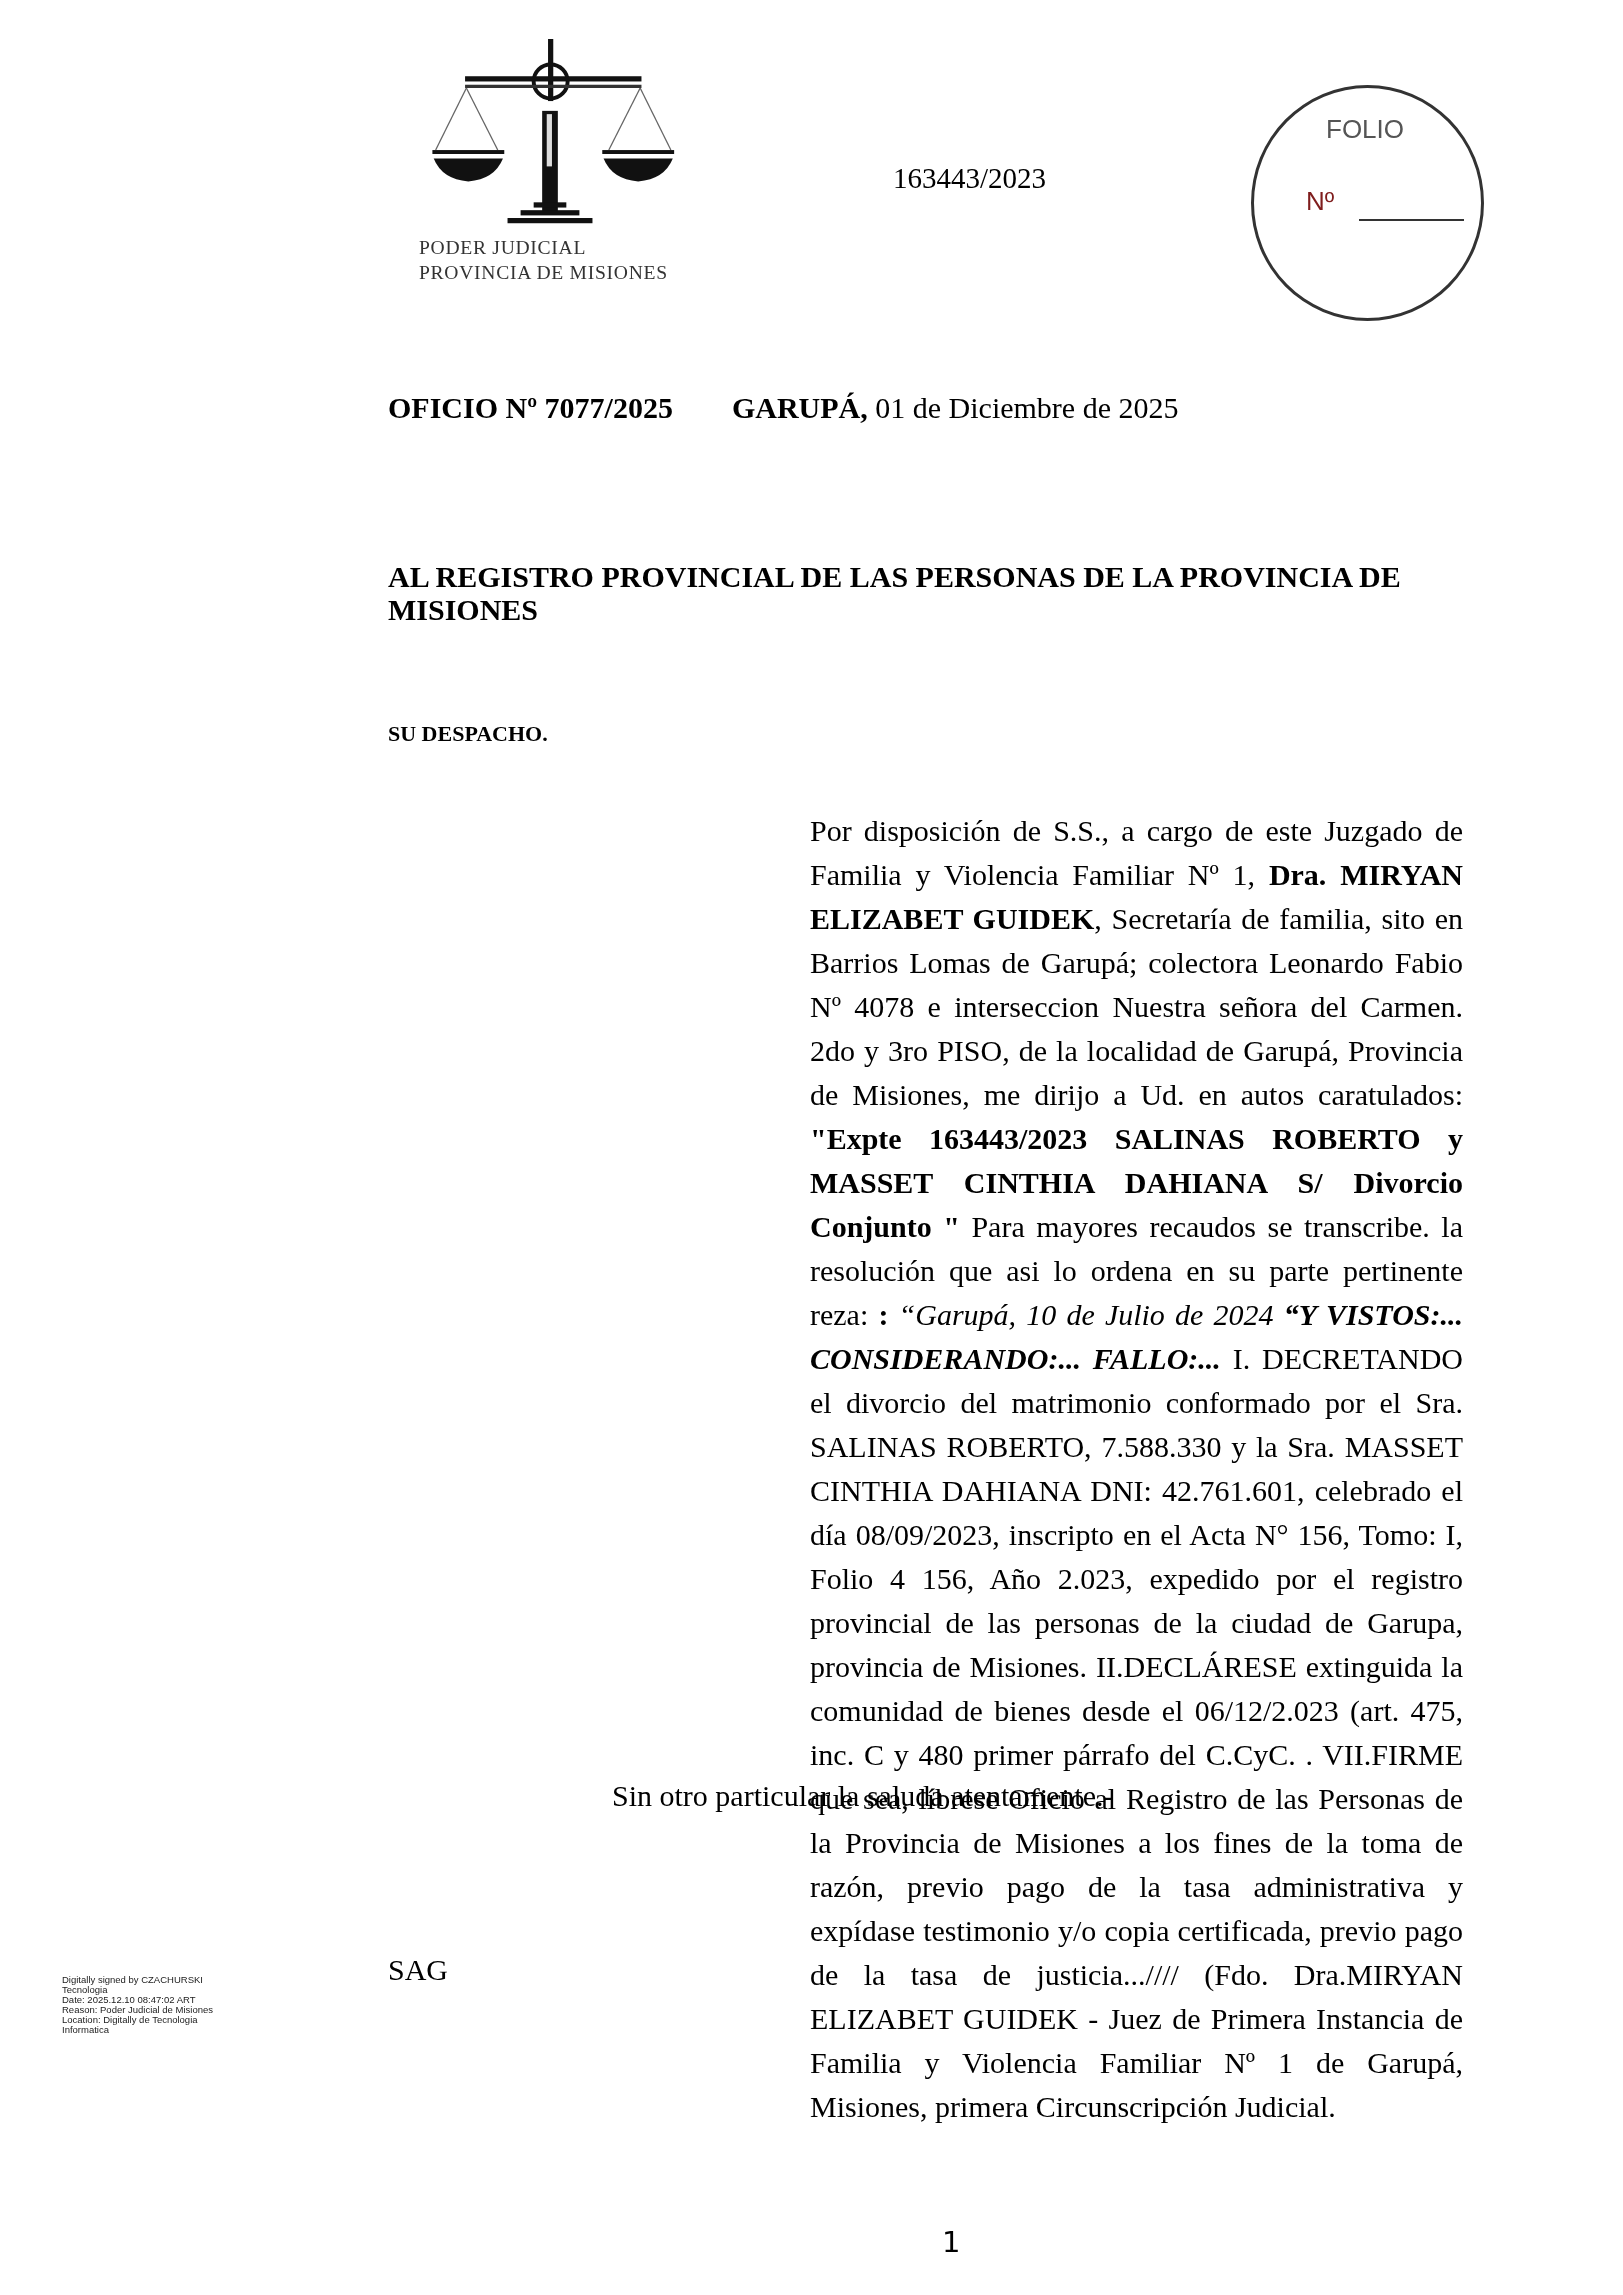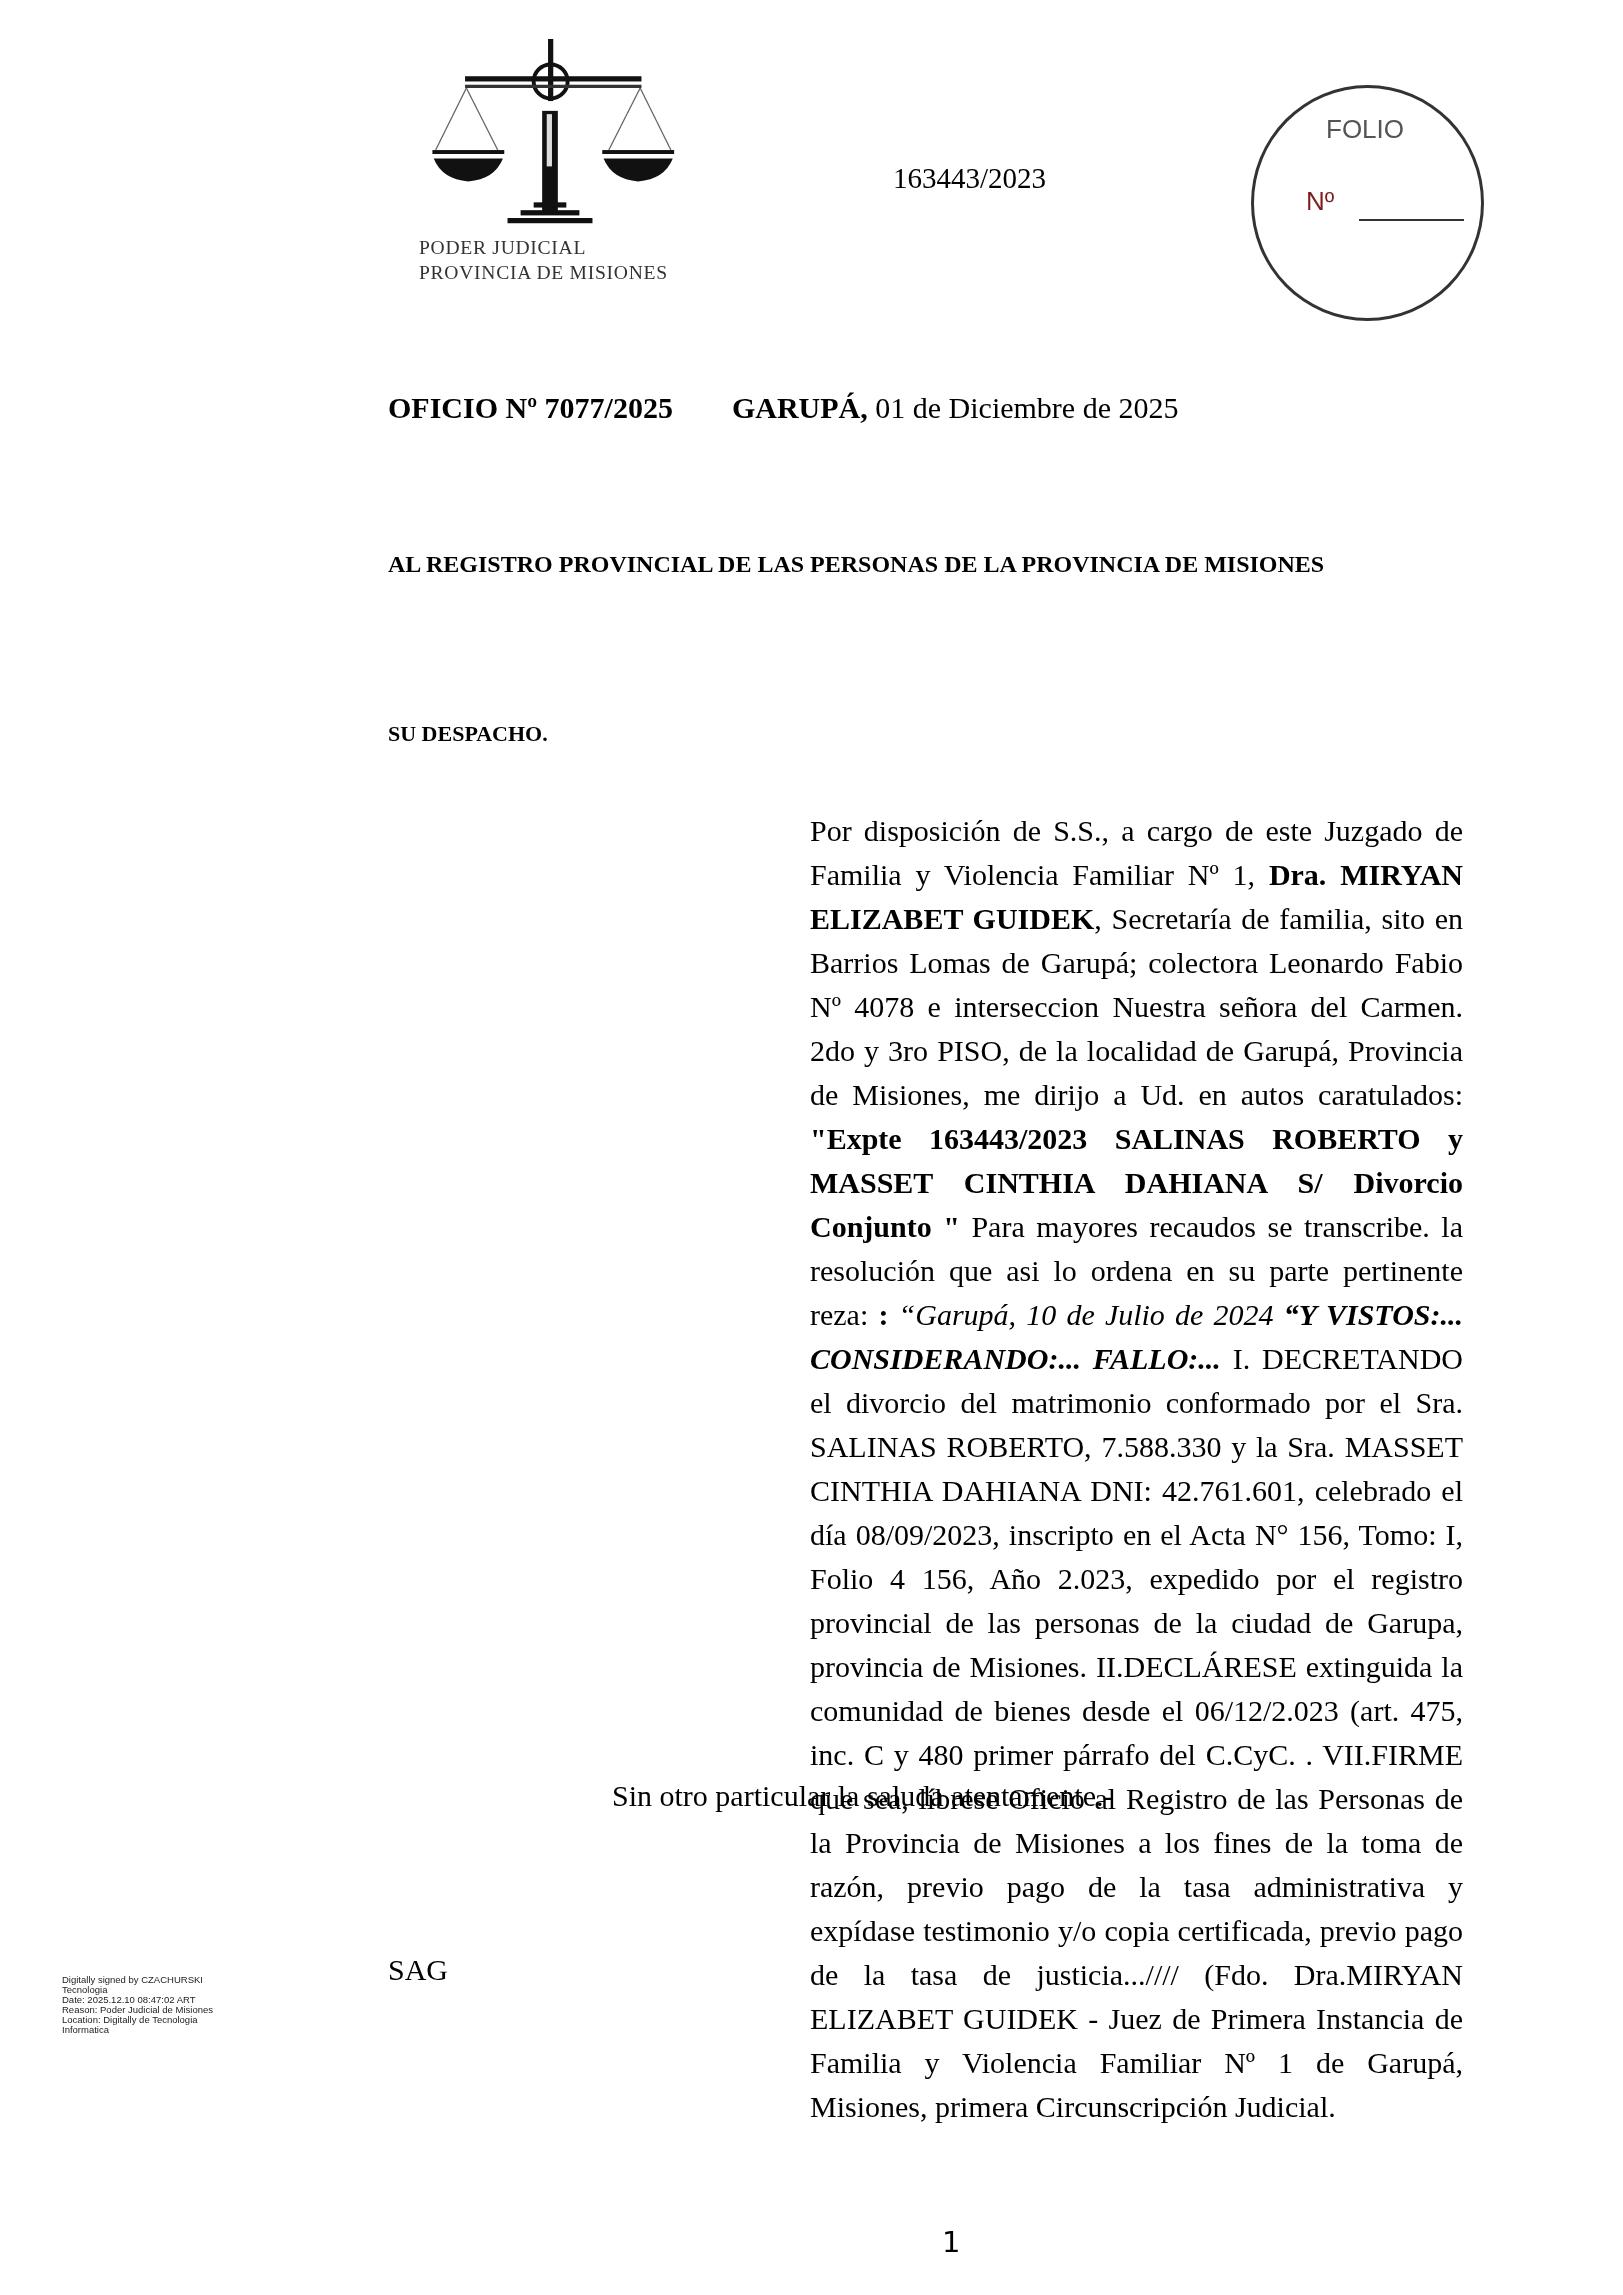--- a/index.html
+++ b/index.html
@@ -9,21 +9,21 @@
   .logo svg { width:262px; height:196px; display:block; }
   .logo-text { font-family:"Liberation Serif", serif; color:#333; text-align:left; font-size:19.6px; line-height:25px; letter-spacing:0.7px; }
   .expnum { left:893px; top:162px; font-size:29px; }
   .folio { left:1251px; top:85px; width:233px; height:236px; border:3.3px solid #333; border-radius:50%; box-sizing:border-box; }
   .folio-label { position:absolute; left:72px; top:26px; font-family:"Liberation Sans", sans-serif; font-size:26px; color:#555; }
   .folio-no { position:absolute; left:52px; top:98px; font-family:"Liberation Sans", sans-serif; font-size:26px; color:#7f1d1d; }
   .folio-line { position:absolute; left:105px; top:131px; width:105px; border-bottom:2.6px solid #333; }
   .header { left:388px; top:391px; font-size:30px; white-space:nowrap; }
   .header .ofi { font-weight:bold; }
   .header .place { font-weight:bold; margin-left:59px; }
-  .addressee { left:388px; top:548px; width:1132px; font-size:24px; font-weight:bold; line-height:33px; }
+  .addressee { left:388px; top:560px; width:1132px; font-size:30px; font-weight:bold; line-height:33px; }
   .despacho { left:388px; top:721px; font-size:22px; font-weight:bold; }
   .body { left:388px; top:793px; width:1091px; font-size:30px; line-height:44px; text-align:justify; }
   .body p { margin:16px; }
   .indent { padding-left:406px; }
   .b { font-weight:bold; }
   .i { font-style:italic; }
   .bi { font-weight:bold; font-style:italic; }
   .closing { left:612px; top:1779px; font-size:30px; }
   .sag { left:388px; top:1953px; font-size:30px; }
   .pagenum { left:942px; top:2225px; font-size:29px; font-family:"DejaVu Sans", sans-serif; }

